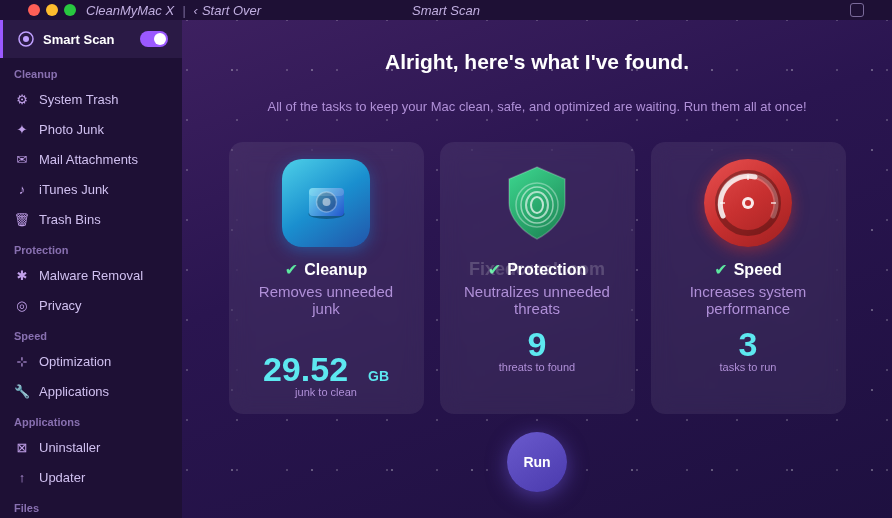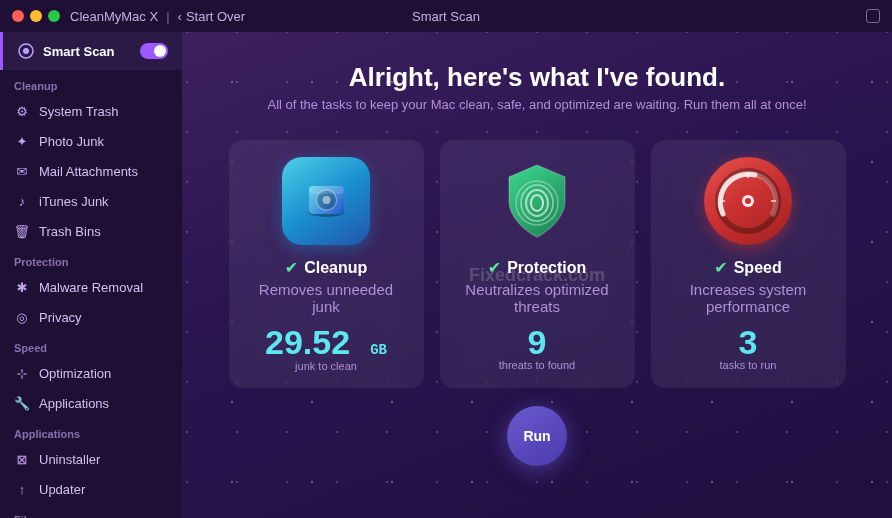--- a/index.html
+++ b/index.html
@@ -9,27 +9,28 @@
       font-family: -apple-system, BlinkMacSystemFont, 'Helvetica Neue', sans-serif;
       background: #2d1b4e;
       display: flex;
       flex-direction: column;
       overflow: hidden;
       color: #fff;
     }
 
     
     .titlebar {
-      height: 32px;
+      height: 20px;
       background: #1e1035;
       display: flex;
       align-items: center;
-      padding: 0 12px;
+      padding: 0 28px;
       flex-shrink: 0;
       position: relative;
+      font-style: italic;
     }
     .traffic-lights {
       display: flex;
       gap: 6px;
       align-items: center;
     }
     .traffic-light {
       width: 12px;
       height: 12px;
       border-radius: 50%;
@@ -182,24 +183,24 @@
       inset: 0;
       background-image:
         radial-gradient(circle, rgba(255,255,255,0.3) 1px, transparent 1px),
         radial-gradient(circle, rgba(255,255,255,0.2) 1px, transparent 1px);
       background-size: 80px 80px, 50px 50px;
       background-position: 10px 10px, 30px 25px;
       pointer-events: none;
     }
 
     .content-title {
-      font-size: 26px;
+      font-size: 21px;
       font-weight: 700;
       color: #fff;
-      margin-bottom: 4px;
+      margin-bottom: 25px;
       text-align: center;
       position: relative;
       z-index: 1;
     }
     .content-subtitle {
       font-size: 13px;
       color: #b090d8;
       margin-bottom: 28px;
       text-align: center;
       position: relative;
@@ -294,33 +295,33 @@
       text-align: center;
     }
     .card-number {
       font-size: 34px;
       font-weight: 700;
       color: #5de8f0;
       line-height: 1;
       display: flex;
       align-items: baseline;
       gap: 20px;
+      margin-top: 25px;
     }
     .card-number-plain {
       font-size: 34px;
       font-weight: 700;
       color: #5de8f0;
       line-height: 1;
     }
     .card-unit {
       font-size: 14px;
       font-weight: 600;
       color: #5de8f0;
       margin-bottom: 3px;
-      font-family: Liberation Mono, monospace;
     }
     .card-sub {
       font-size: 11px;
       color: #b090d8;
       text-align: left;
     }
 
     
     .run-btn-wrap {
       position: relative;
@@ -509,21 +510,21 @@
                   <stop offset="1" stop-color="#1a8050"></stop>
                 </linearGradient>
               </defs>
             </svg>
           </div>
         </div>
         <div class="card-title-row">
           <span class="card-check">✔</span>
           <span class="card-title">Protection</span>
         </div>
-        <div class="card-desc">Neutralizes optimized threats</div>
+        <div class="card-desc">Neutralizes unneeded threats</div>
         <div class="card-number-plain">9</div>
         <div class="card-sub">threats to found</div>
       </div>
 
       <div class="card">
         <div class="card-icon-wrap">
           <div class="gauge-icon">
             <svg width="70" height="70" viewBox="0 0 70 70" fill="none">
 
               <circle cx="35" cy="35" r="30" fill="none" stroke="rgba(0,0,0,0.3)" stroke-width="6"></circle>

